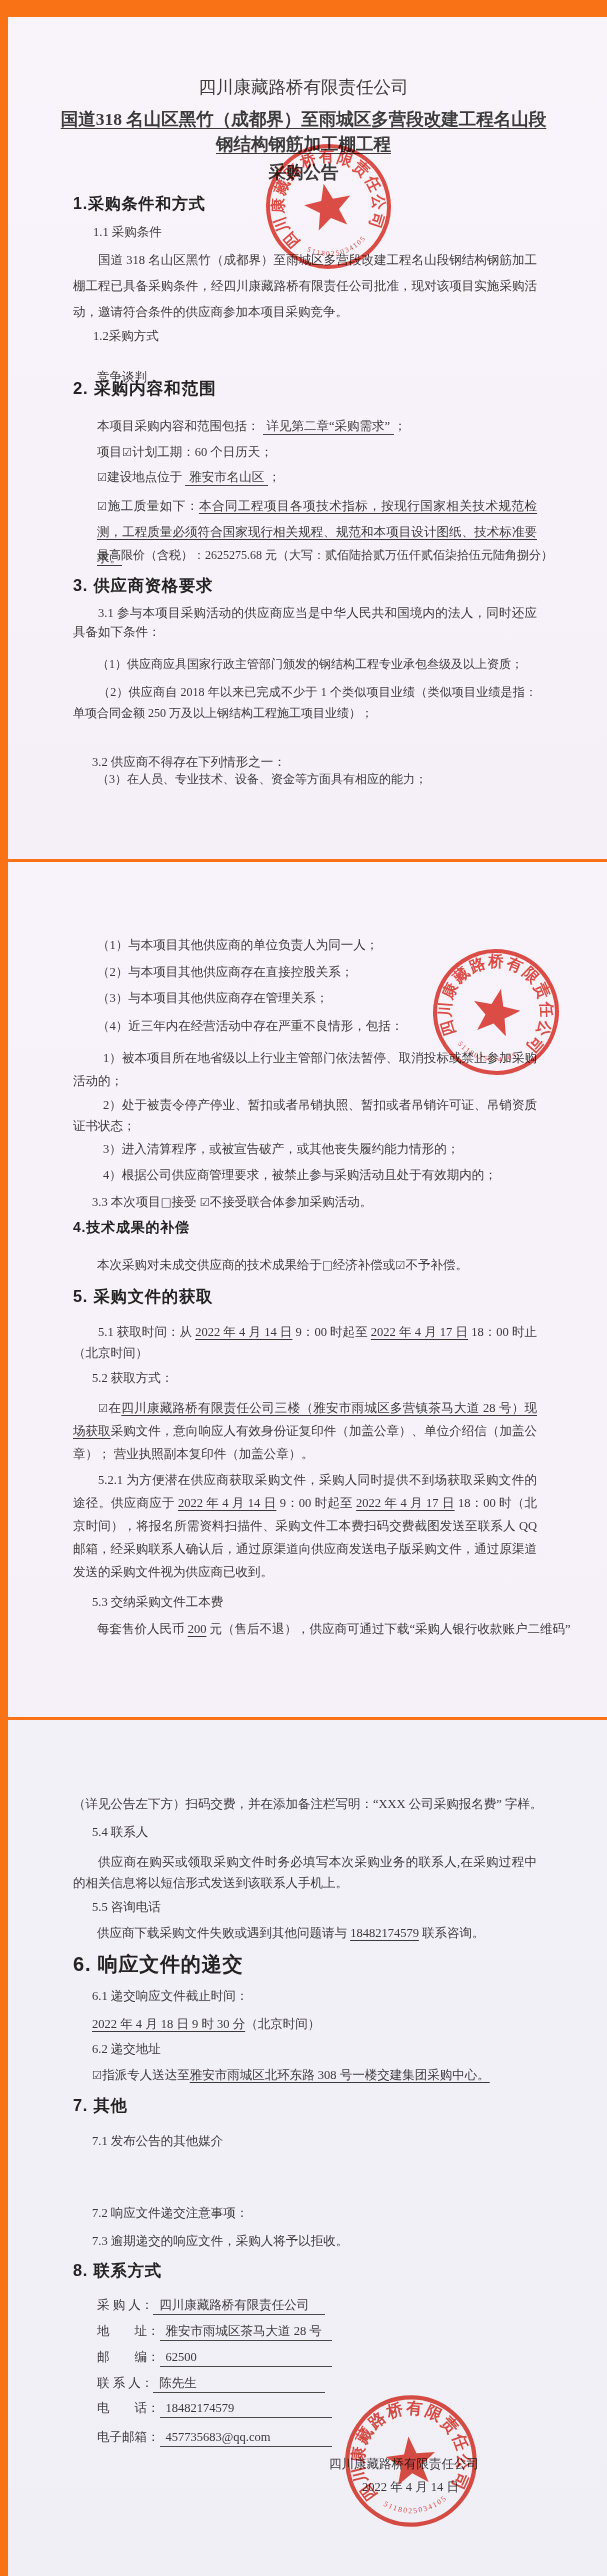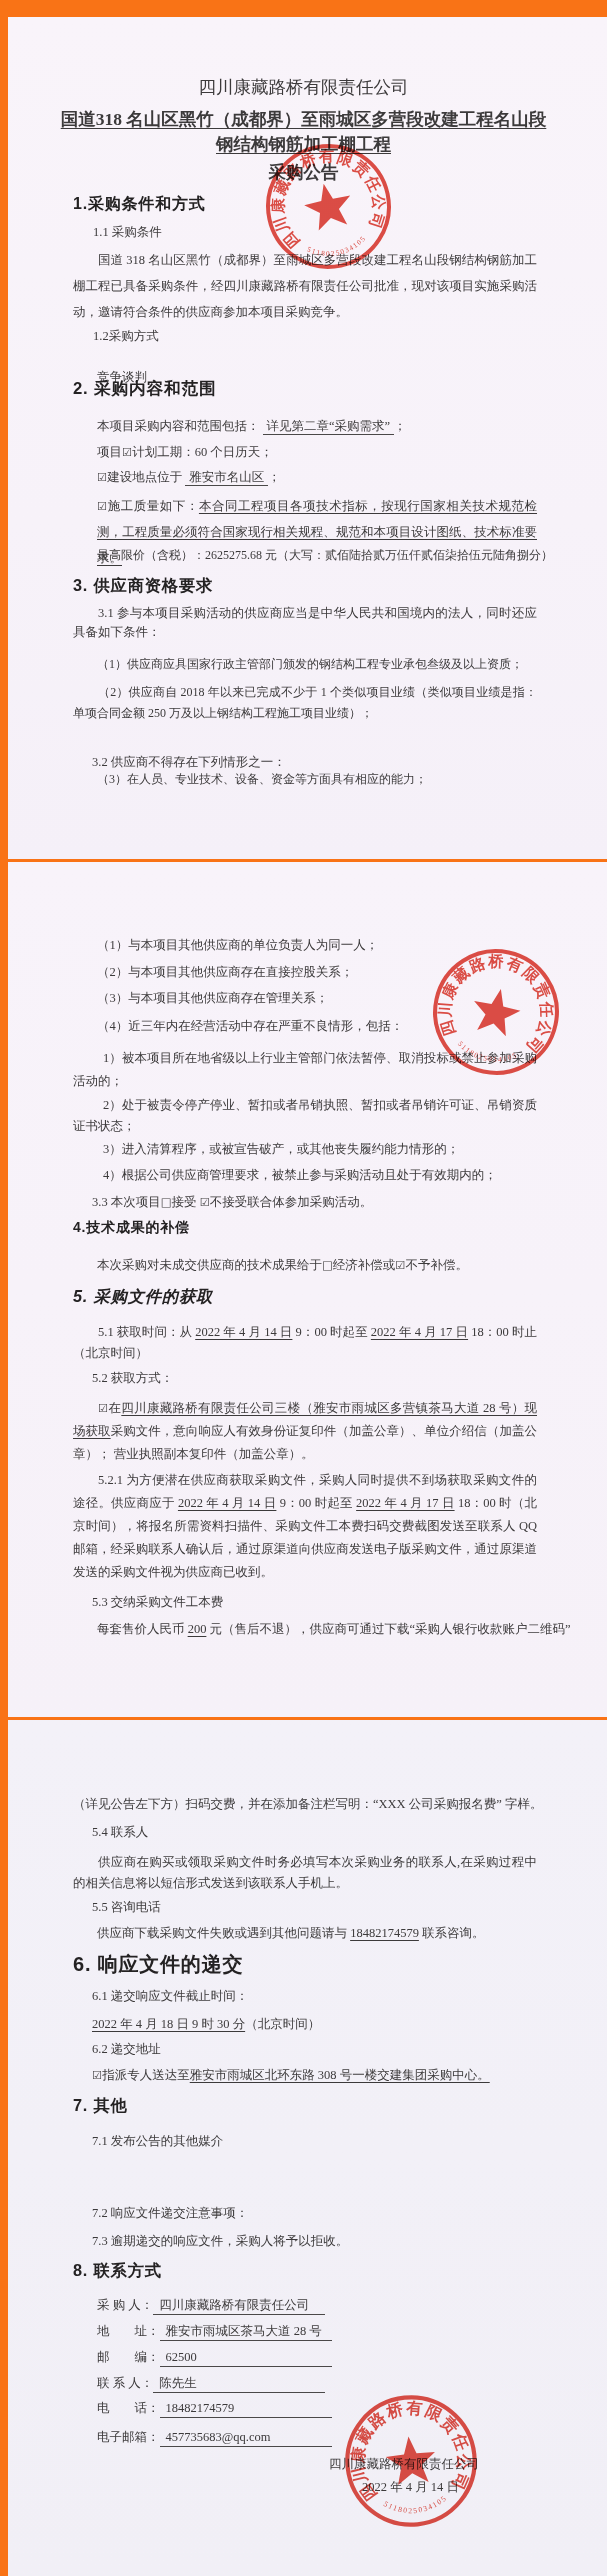--- a/index.html
+++ b/index.html
@@ -70,21 +70,21 @@
   <div class="t" style="left:97px;top:1019px;">（4）近三年内在经营活动中存在严重不良情形，包括：</div>
   <div class="t para ind40 lh30" style="left:73px;top:1047px;">1）被本项目所在地省级以上行业主管部门依法暂停、取消投标或禁止参加采购活动的；</div>
   <div class="t para ind40 lh28" style="left:73px;top:1095px;">2）处于被责令停产停业、暂扣或者吊销执照、暂扣或者吊销许可证、吊销资质证书状态；</div>
   <div class="t" style="left:103px;top:1142px;">3）进入清算程序，或被宣告破产，或其他丧失履约能力情形的；</div>
   <div class="t" style="left:103px;top:1168px;">4）根据公司供应商管理要求，被禁止参与采购活动且处于有效期内的；</div>
   <div class="t" style="left:92px;top:1195px;"><span>3.3 本次项目</span><span class="cb">□</span><span>接受 </span><span class="cb">☑</span><span>不接受联合体参加采购活动。</span></div>
 
   <div class="t h" style="left:73px;top:1219px;font-size:14px;">4.技术成果的补偿</div>
   <div class="t" style="left:97px;top:1258px;"><span>本次采购对未成交供应商的技术成果给于</span><span class="cb">□</span><span>经济补偿或</span><span class="cb">☑</span><span>不予补偿。</span></div>
 
-  <div class="t h" style="left:73px;top:1286px;font-size:16.3px;font-style:italic;">5.  采购文件的获取</div>
+  <div class="t h" style="left:73px;top:1286px;font-size:16.3px;">5.  采购文件的获取</div>
   <div class="t para ind lh28" style="left:73px;top:1322px;"><span>5.1 获取时间：从 </span><span class="u">2022 年 4 月 14 日</span><span> 9：00 时起至 </span><span class="u">2022 年 4 月 17 日</span><span> 18：00 时止（北京时间）</span></div>
   <div class="t" style="left:92px;top:1371px;">5.2 获取方式：</div>
   <div class="t para ind lh30" style="left:73px;top:1397px;"><span class="cb">☑</span><span>在</span><span class="u">四川康藏路桥有限责任公司三楼（雅安市雨城区多营镇茶马大道 28 号）现场获取</span><span>采购文件，意向响应人有效身份证复印件（加盖公章）、单位介绍信（加盖公章）； 营业执照副本复印件（加盖公章）。</span></div>
   <div class="t para ind lh30" style="left:73px;top:1469px;"><span>5.2.1 为方便潜在供应商获取采购文件，采购人同时提供不到场获取采购文件的途径。供应商应于 </span><span class="u">2022 年 4 月 14 日</span><span> 9：00 时起至 </span><span class="u">2022 年 4 月 17 日</span><span> 18：00 时（北京时间），将报名所需资料扫描件、采购文件工本费扫码交费截图发送至联系人 QQ 邮箱，经采购联系人确认后，通过原渠道向供应商发送电子版采购文件，通过原渠道发送的采购文件视为供应商已收到。</span></div>
   <div class="t" style="left:92px;top:1595px;text-align:right;">5.3 交纳采购文件工本费</div>
   <div class="t" style="left:97px;top:1622px;"><span>每套售价人民币 </span><span class="u">200</span><span> 元（售后不退），供应商可通过下载“采购人银行收款账户二维码”</span></div>
 
   <div class="t" style="left:73px;top:1797px;">（详见公告左下方）扫码交费，并在添加备注栏写明：“XXX 公司采购报名费” 字样。</div>
   <div class="t" style="left:92px;top:1825px;">5.4 联系人</div>
   <div class="t para ind lh28" style="left:73px;top:1852px;">供应商在购买或领取采购文件时务必填写本次采购业务的联系人,在采购过程中的相关信息将以短信形式发送到该联系人手机上。</div>

